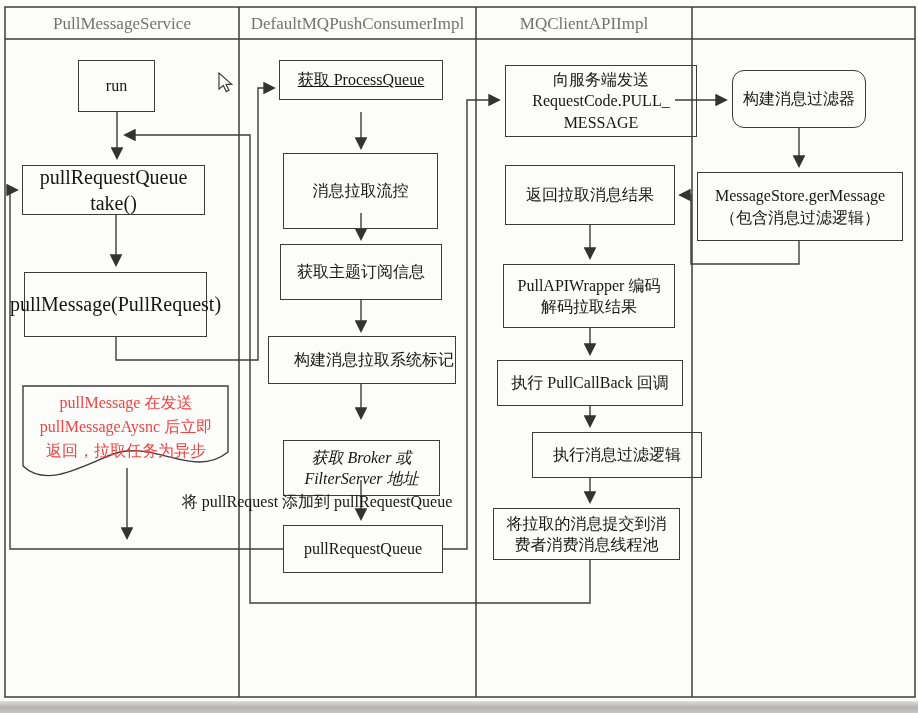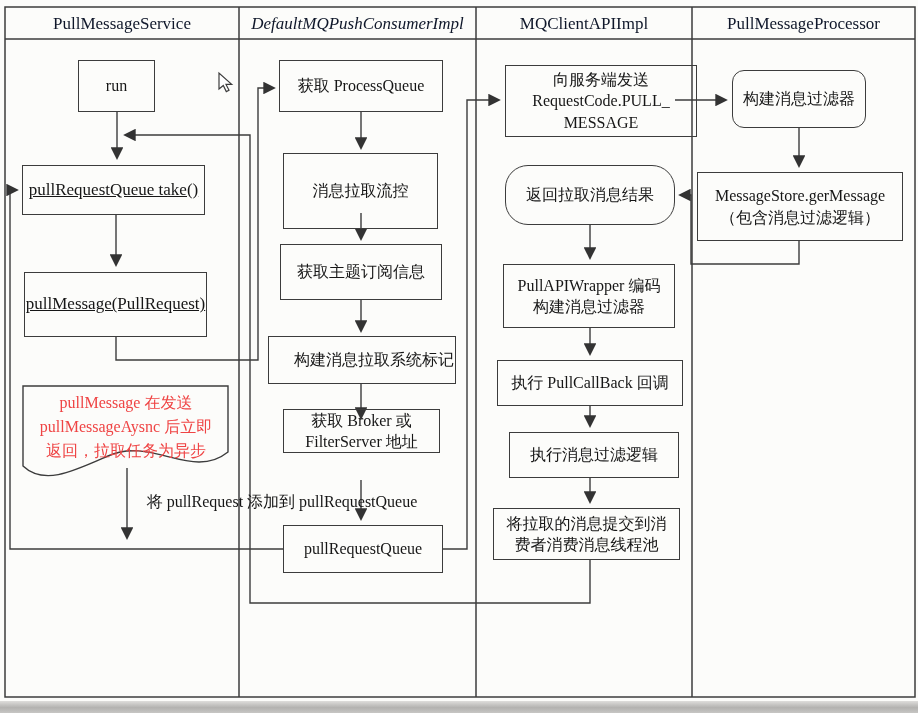--- a/index.html
+++ b/index.html
@@ -4,36 +4,37 @@
 <style>
   html,body{margin:0;padding:0;background:#ffffff;}
   .stage{
     position:relative;width:918px;height:713px;overflow:hidden;
     background:#fcfcfa;
     font-family:"Liberation Serif","DejaVu Serif",serif;
     color:#1e1e1e;
   }
   .lane-header{
     position:absolute;top:12px;height:24px;line-height:24px;
-    text-align:center;font-size:17px;color:#0f172a;
+    text-align:center;font-size:17px;color:#737373;
   }
   .node{
     position:absolute;display:flex;align-items:center;justify-content:center;
     text-align:center;border:1.5px solid #3c3c3c;background:transparent;
     font-size:16px;line-height:1.32;white-space:pre-line;color:#161616;
     box-sizing:border-box;
   }
-  .node.mono17{font-size:17px;text-decoration:underline;}
+  .node.mono17{font-size:20px;}
   .note-text{
     position:absolute;text-align:center;font-size:16px;line-height:1.5;
     white-space:pre-line;color:#ef4444;
   }
   .edge-label{
     position:absolute;font-size:16px;color:#161616;text-align:center;
     white-space:nowrap;
+    padding-left:35px;
   }
   .scan-band{
     position:absolute;left:0;top:701px;width:918px;height:12px;
     background:linear-gradient(180deg,#dedddb 0%,#b3b2b0 55%,#c7c6c4 100%);
   }
   svg{position:absolute;left:0;top:0;}
 </style>
 </head>
 <body>
 
@@ -84,47 +85,46 @@
 
       <path d="M23,386 H228 V452 C192,481 152,436 108,456 C74,471 44,486 23,466 Z" fill="#fcfcfa"></path>
     </g>
 
     <g transform="translate(219,73)">
       <path d="M0 0 L0 16 L4.3 12.5 L7.3 18.6 L10 17.3 L7 11.4 L12.7 11.4 Z" fill="#ffffff" stroke="#3c3c3c" stroke-width="1.2"></path>
     </g>
   </svg>
 
   <div class="lane-header" style="left:5px;width:234px;">PullMessageService</div>
-  <div class="lane-header" style="left:239px;width:237px;font-style:italic;">DefaultMQPushConsumerImpl</div>
+  <div class="lane-header" style="left:239px;width:237px;">DefaultMQPushConsumerImpl</div>
   <div class="lane-header" style="left:476px;width:216px;">MQClientAPIImpl</div>
-  <div class="lane-header" style="left:692px;width:223px;">PullMessageProcessor</div>
 
   <div class="node" style="left:78px;top:60px;width:77px;height:52px;">run</div>
   <div class="node mono17" style="left:22px;top:165px;width:183px;height:50px;">pullRequestQueue take()</div>
   <div class="node mono17" style="left:24px;top:272px;width:183px;height:65px;">pullMessage(PullRequest)</div>
   <div class="note-text" style="left:30px;top:391px;width:192px;">pullMessage 在发送
 pullMessageAysnc 后立即
 返回，拉取任务为异步</div>
 
-  <div class="node" style="left:279px;top:60px;width:164px;height:52px;">获取 ProcessQueue</div>
+  <div class="node" style="left:279px;top:60px;width:164px;height:40px;text-decoration:underline;">获取 ProcessQueue</div>
   <div class="node" style="left:283px;top:153px;width:155px;height:76px;">消息拉取流控</div>
   <div class="node" style="left:280px;top:244px;width:162px;height:56px;">获取主题订阅信息</div>
   <div class="node" style="left:268px;top:336px;width:188px;height:48px;padding-left:24px;">构建消息拉取系统标记</div>
-  <div class="node" style="left:283px;top:409px;width:157px;height:44px;">获取 Broker 或
+  <div class="node" style="left:283px;top:440px;width:157px;height:56px;font-style:italic;">获取 Broker 或
 FilterServer 地址</div>
   <div class="node" style="left:283px;top:525px;width:160px;height:48px;">pullRequestQueue</div>
 
   <div class="node" style="left:505px;top:65px;width:192px;height:72px;">向服务端发送
 RequestCode.PULL_
 MESSAGE</div>
-  <div class="node" style="left:505px;top:165px;width:170px;height:60px;border-radius:23px;">返回拉取消息结果</div>
+  <div class="node" style="left:505px;top:165px;width:170px;height:60px;">返回拉取消息结果</div>
   <div class="node" style="left:503px;top:264px;width:172px;height:64px;">PullAPIWrapper 编码
-构建消息过滤器</div>
+解码拉取结果</div>
   <div class="node" style="left:497px;top:360px;width:186px;height:46px;">执行 PullCallBack 回调</div>
-  <div class="node" style="left:509px;top:432px;width:170px;height:46px;">执行消息过滤逻辑</div>
+  <div class="node" style="left:532px;top:432px;width:170px;height:46px;">执行消息过滤逻辑</div>
   <div class="node" style="left:493px;top:508px;width:187px;height:52px;">将拉取的消息提交到消
 费者消费消息线程池</div>
 
   <div class="node" style="left:732px;top:70px;width:134px;height:58px;border-radius:12px;">构建消息过滤器</div>
   <div class="node" style="left:697px;top:172px;width:206px;height:69px;">MessageStore.gerMessage
 （包含消息过滤逻辑）</div>
 
   <div class="edge-label" style="left:126px;top:492px;width:312px;">将 pullRequest 添加到 pullRequestQueue</div>
 
   <div class="scan-band"></div>

